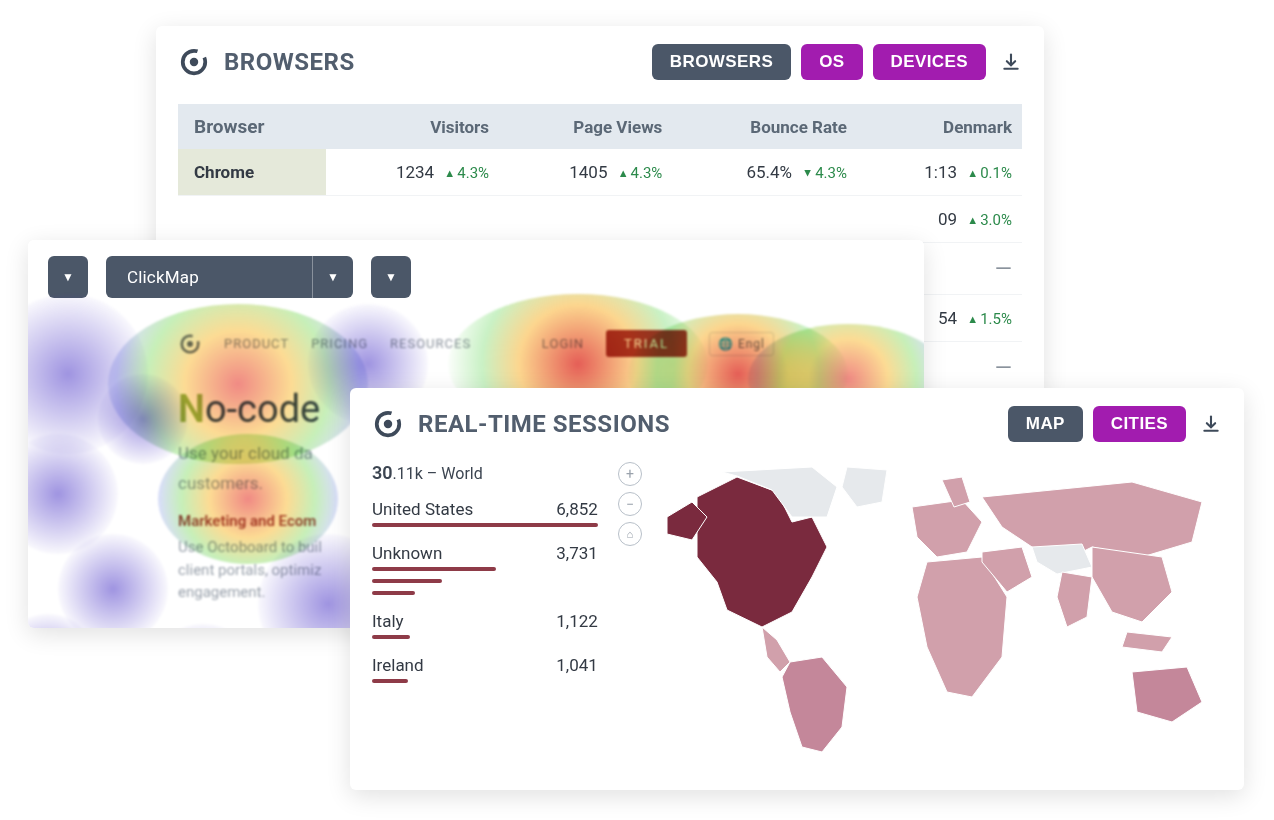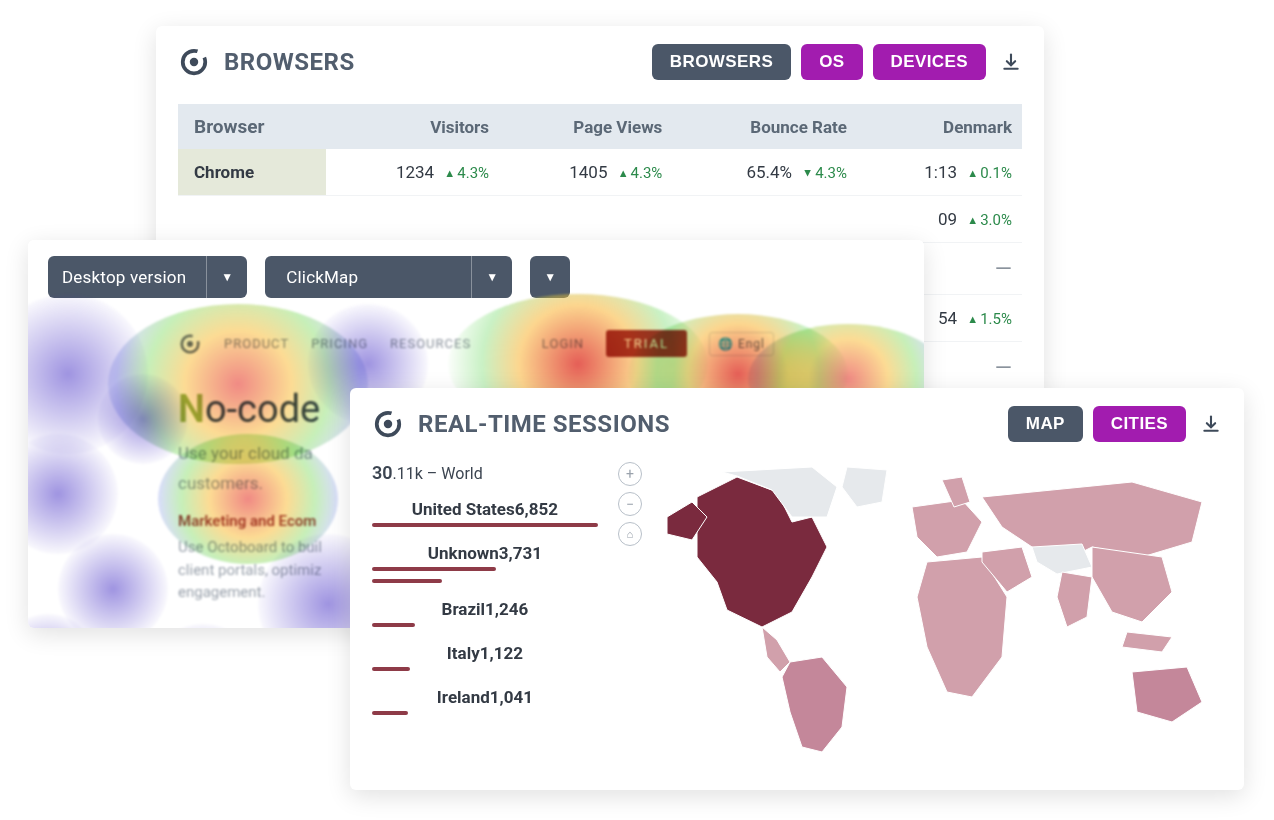--- a/index.html
+++ b/index.html
@@ -178,24 +178,23 @@
     display:flex;
     padding: 6px 22px 18px 22px;
     gap: 20px;
   }
   .country-list { width: 280px; }
   .world-total {
     font-size:16px; color:#3c4551; margin-bottom:8px;
   }
   .world-total .big { font-size:18px; font-weight:600; }
   .country-row {
-    display:flex; justify-content:center;
+    display:flex; justify-content:space-between;
     font-size:17px; color:#333a44;
     padding: 8px 0 4px 0;
-    font-weight: bold;
   }
   .country-bar-wrap { height:4px; background:transparent; margin-bottom:8px; }
   .country-bar { height:100%; background:#8e3b48; border-radius:2px; }
   .map-controls {
     width: 30px;
     display:flex; flex-direction:column; gap:6px; align-items:center;
   }
   .mc-btn {
     width:24px; height:24px; border:1.5px solid #b8c0c9; border-radius:50%;
     display:flex; align-items:center; justify-content:center;
@@ -279,21 +278,20 @@
           <td></td>
           <td><span class="dash">—</span></td>
         </tr>
       </tbody>
   </table>
 </div>
 
 <div class="panel heatmap-panel">
   <div class="toolbar">
     <div class="dropdown">
-      <span class="dd-label">Desktop version</span>
       <span class="dd-caret">▼</span>
     </div>
     <div class="dropdown">
       <span class="dd-label" style="padding-right:113px;margin-left:7px;">ClickMap</span>
       <span class="dd-caret">▼</span>
     </div>
     <div class="dropdown">
       <span class="dd-caret">▼</span>
     </div>
   </div>
@@ -377,24 +375,20 @@
           <div class="country-row">
             <span>Unknown</span>
             <span>3,731</span>
           </div>
           <div class="country-bar-wrap">
             <div class="country-bar" style="width: 55%;"></div>
           </div>
           <div class="country-bar-wrap">
             <div class="country-bar" style="width: 31%;"></div>
           </div>
-          <div class="country-row">
-            <span>Brazil</span>
-            <span>1,246</span>
-          </div>
           <div class="country-bar-wrap">
             <div class="country-bar" style="width: 19%;"></div>
           </div>
           <div class="country-row">
             <span>Italy</span>
             <span>1,122</span>
           </div>
           <div class="country-bar-wrap">
             <div class="country-bar" style="width: 17%;"></div>
           </div>

